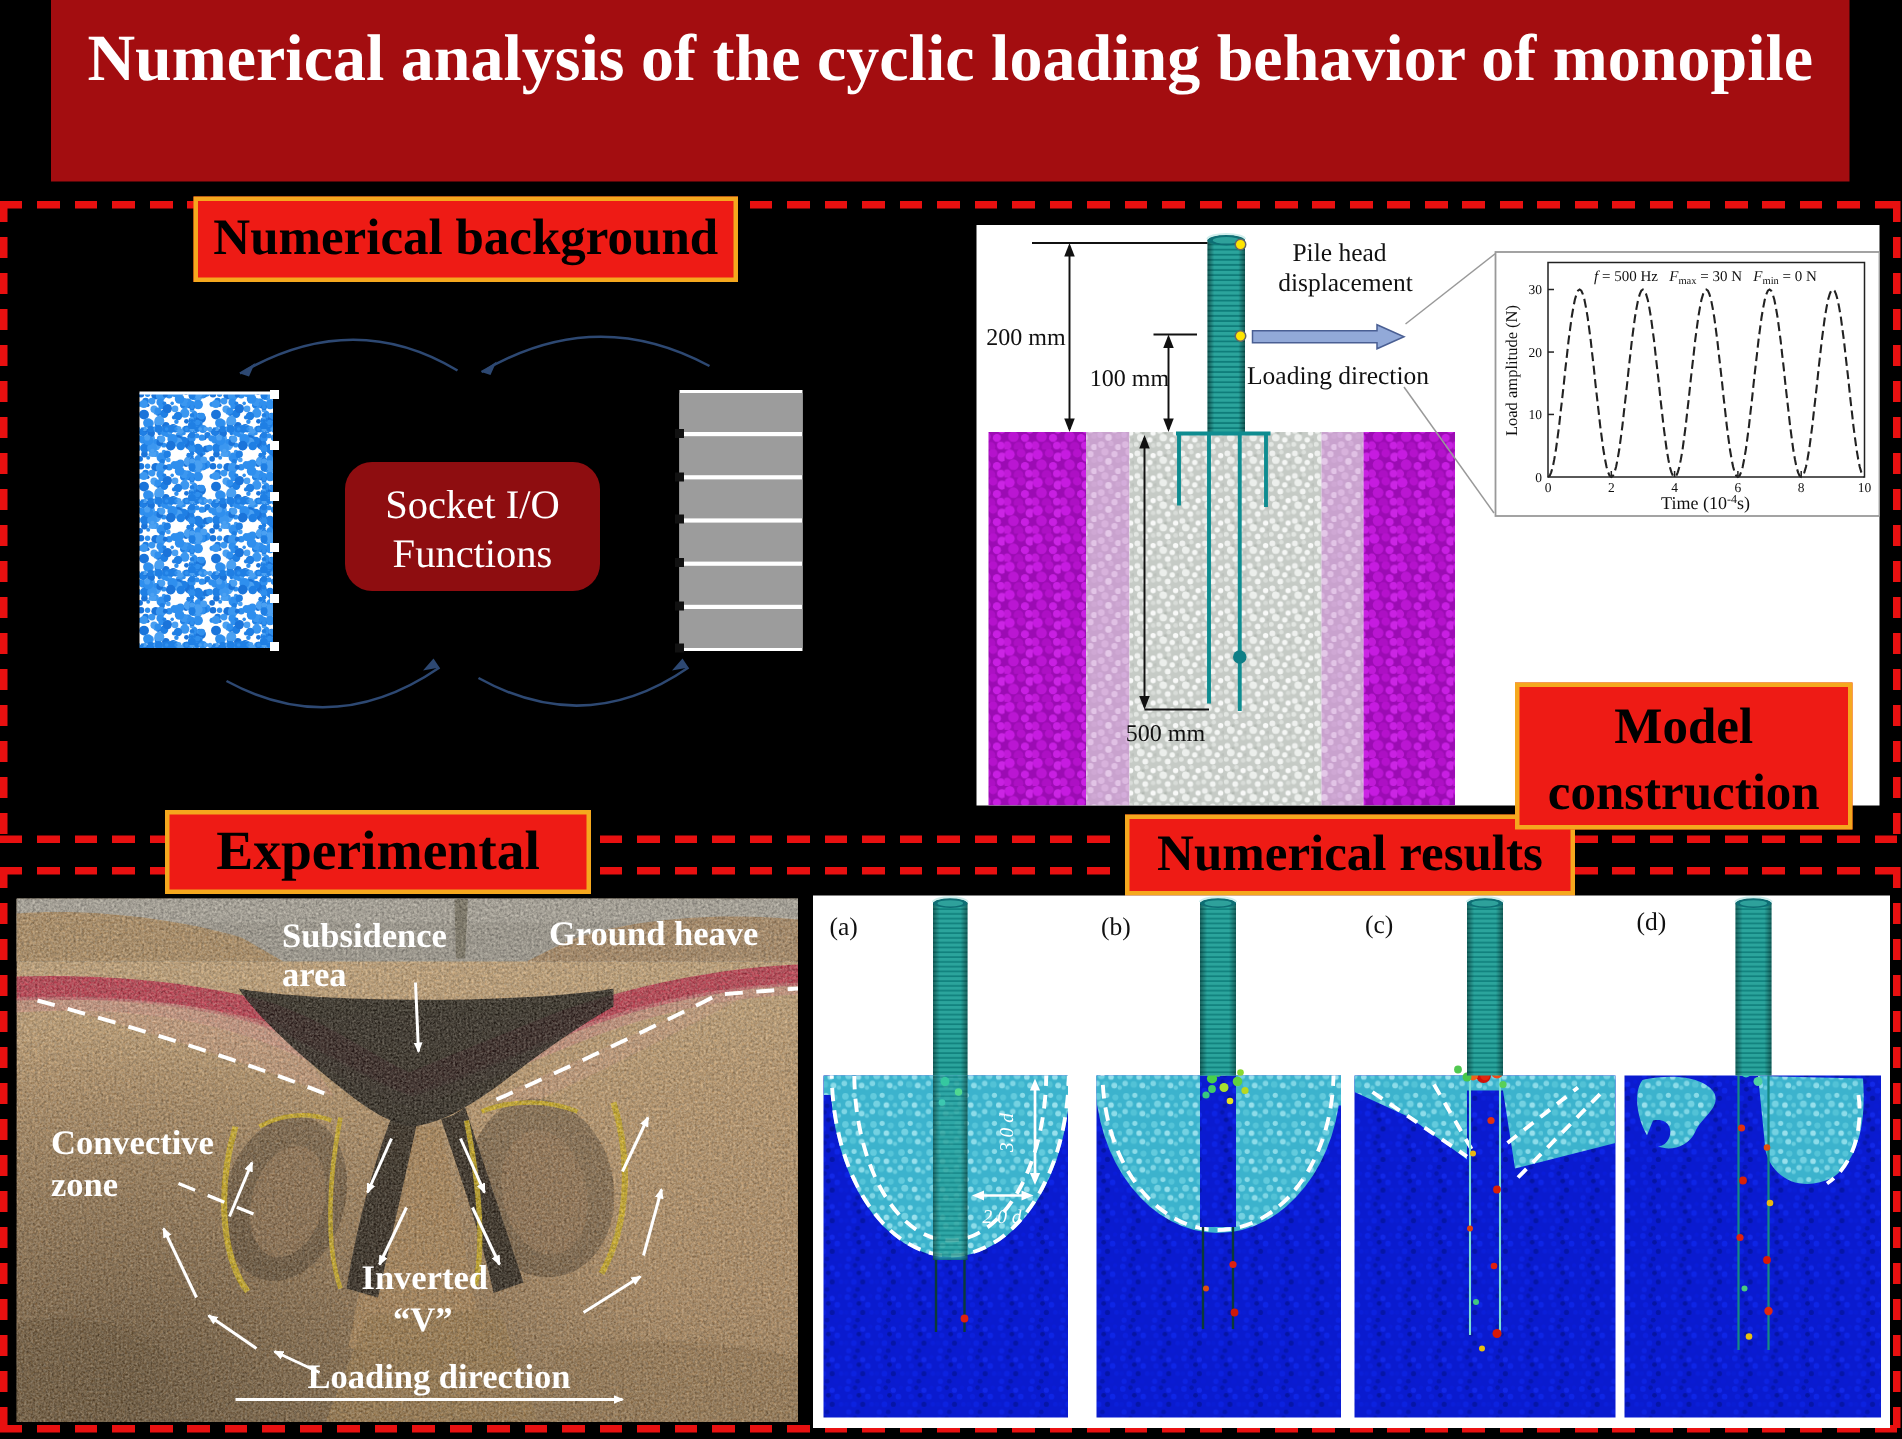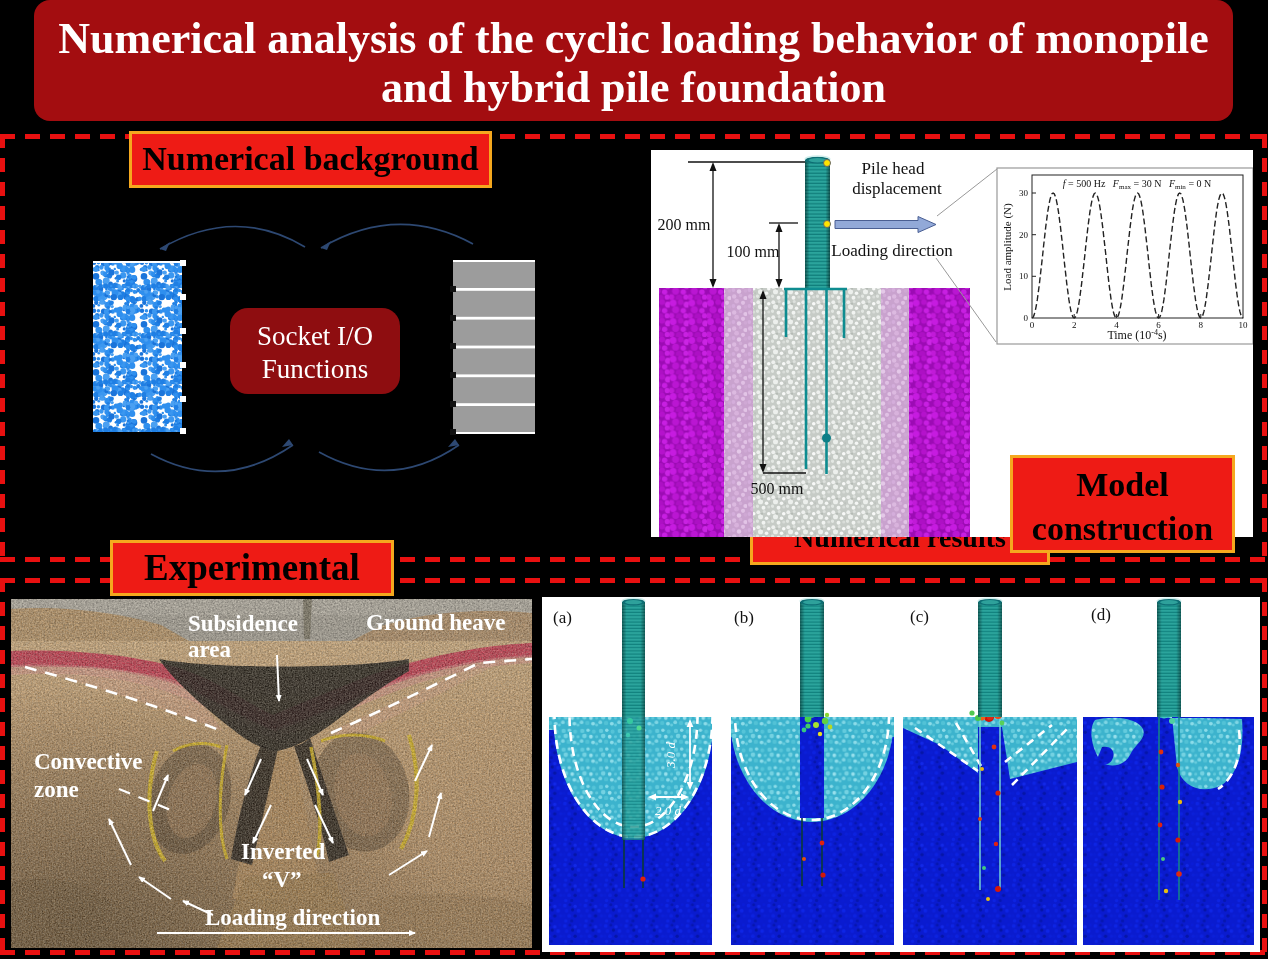--- a/index.html
+++ b/index.html
@@ -1,29 +1,28 @@
 <!DOCTYPE html>
 <html><head><meta charset="utf-8">
 <style>
 html,body{margin:0;padding:0;background:#000;}
 body{width:1268px;height:959px;position:relative;overflow:hidden;font-family:"Liberation Serif",serif;}
 .abs{position:absolute;}
-.banner{left:34px;top:0;width:1199px;height:121px;background:#a30d10;color:#fff;text-align:center;font-weight:bold;border-radius:16px;}
+.banner{left:34px;top:0;width:1199px;height:121px;background:#a30d10;color:#fff;text-align:center;font-weight:bold;}
 .banner .l1{position:absolute;left:0;right:0;top:13px;font-size:44px;}
 .banner .l2{position:absolute;left:0;right:0;top:62px;font-size:44px;}
 .dashH{height:5px;background:repeating-linear-gradient(90deg,#e81010 0 15px,transparent 15px 25px);}
 .dashV{width:5px;background:repeating-linear-gradient(180deg,#e81010 0 14px,transparent 14px 24px);}
 .rbox{background:#ee1b15;border:3px solid #f5a81e;color:#000000;font-weight:bold;text-align:center;box-sizing:border-box;}
 .whitep{background:#fff;}
 </style></head>
 <body>
 
 <div class="abs banner">
     <div class="l1">Numerical analysis of the cyclic loading behavior of monopile</div>
-    <div class="l2">and hybrid pile foundation</div>
   </div>
 
 <div class="abs dashH" style="left:0;top:134px;width:1268px;"></div>
 <div class="abs dashV" style="left:0;top:134px;height:428px;"></div>
 <div class="abs dashV" style="left:1262px;top:134px;height:428px;"></div>
 <div class="abs dashH" style="left:0;top:557px;width:1268px;"></div>
 
 <div class="abs dashH" style="left:0;top:578px;width:1268px;"></div>
 <div class="abs dashV" style="left:0;top:578px;height:377px;"></div>
 <div class="abs dashV" style="left:1262px;top:578px;height:377px;"></div>
@@ -388,21 +387,21 @@
 <g fill="#2d4872">
  <path d="M80,59 l10,-7 -4,9 z"></path>
  <path d="M241,58 l10,-7 -4,9 z"></path>
  <path d="M213,255 l-11,2 7,-8 z"></path>
  <path d="M379,255 l-11,2 7,-8 z"></path>
 </g>
 </svg>
 
 <div class="abs rbox" style="left:129px;top:131px;width:363px;height:57px;font-size:34px;line-height:50px;">Numerical background</div>
 <div class="abs rbox" style="left:110px;top:540px;width:284px;height:56px;font-size:37px;line-height:49px;">Experimental results</div>
-<div class="abs rbox" style="left:750px;top:511px;width:300px;height:54px;font-size:28px;line-height:48px;">Numerical results</div>
+<div class="abs rbox" style="left:750px;top:543px;width:300px;height:54px;font-size:34px;line-height:48px;">Numerical results</div>
 
 <div class="abs whitep" style="left:651px;top:150px;width:602px;height:387px;"></div>
 <svg class="abs" style="left:651px;top:150px;" width="602" height="387" viewBox="0 0 602 387" font-family="Liberation Serif,serif">
 <defs>
 <pattern id="magp" width="22" height="22" patternUnits="userSpaceOnUse" patternTransform="scale(0.85)">
  <rect width="22" height="22" fill="#9c0bb4"></rect>
  <circle cx="4" cy="4" r="4" fill="#c61be0"></circle>
         <circle cx="13" cy="3" r="3.4" fill="#b512cc"></circle>
  <circle cx="20" cy="6" r="3.6" fill="#cb25e4"></circle>
         <circle cx="7" cy="12" r="4.2" fill="#ba16d2"></circle>

